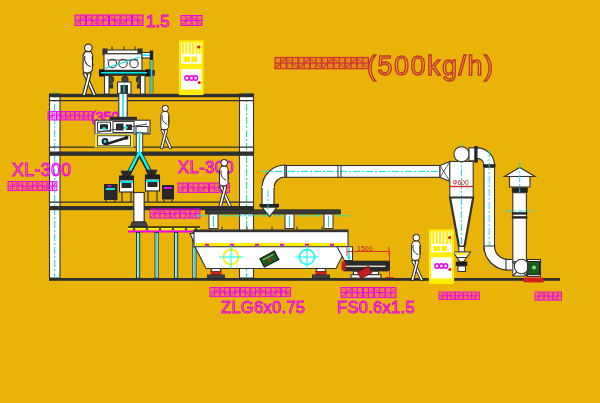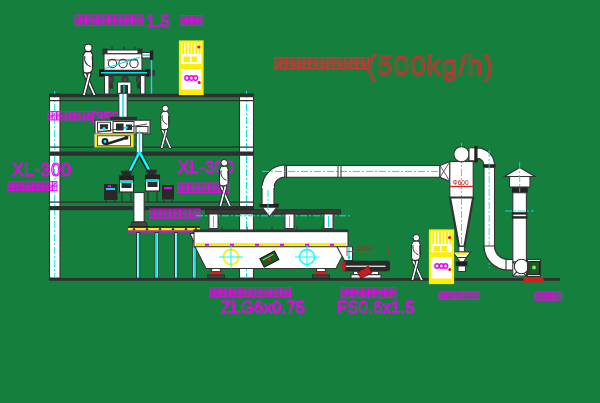--- a/index.html
+++ b/index.html
@@ -1,15 +1,15 @@
 <!DOCTYPE html>
 <html><head><meta charset="utf-8">
 <style>
 html,body{margin:0;padding:0;background:#ffffff;}
-#canvas{position:relative;width:600px;height:403px;background:#15803d;overflow:hidden;}
+#canvas{position:relative;width:600px;height:403px;background:#eab308;overflow:hidden;}
 </style></head>
 <body>
 <div id="canvas">
 <svg width="600" height="403" viewBox="0 0 600 403" xmlns="http://www.w3.org/2000/svg">
 <defs>
         <g id="man">
 <circle cx="0.3" cy="-44.6" r="3.5" fill="white" stroke="#222" stroke-width="1.0"></circle>
 <path d="M-3,-45.6 A3.6,3.6 0 0 1 3.6,-45.2 L2.8,-47 A4,2.6 0 0 0 -2.6,-47.2 Z" fill="#222" stroke="none"></path>
 <polygon points="-2.6,-41 2.8,-41 4.4,-37.5 4,-23.5 1.5,-21 -3.6,-21 -4.6,-24 -4.6,-37.5" fill="white" stroke="#222" stroke-width="1.0" stroke-linejoin="round"></polygon>
 <polygon points="-4.6,-20.8 -1.8,-21.2 7.6,-0.3 5.0,0.3" fill="white" stroke="#222" stroke-width="1.0" stroke-linejoin="round"></polygon>

